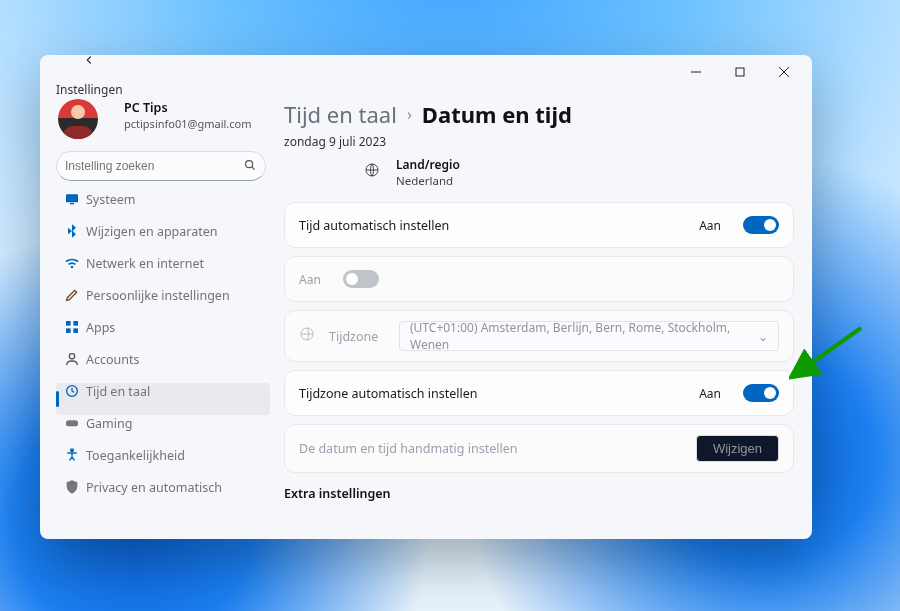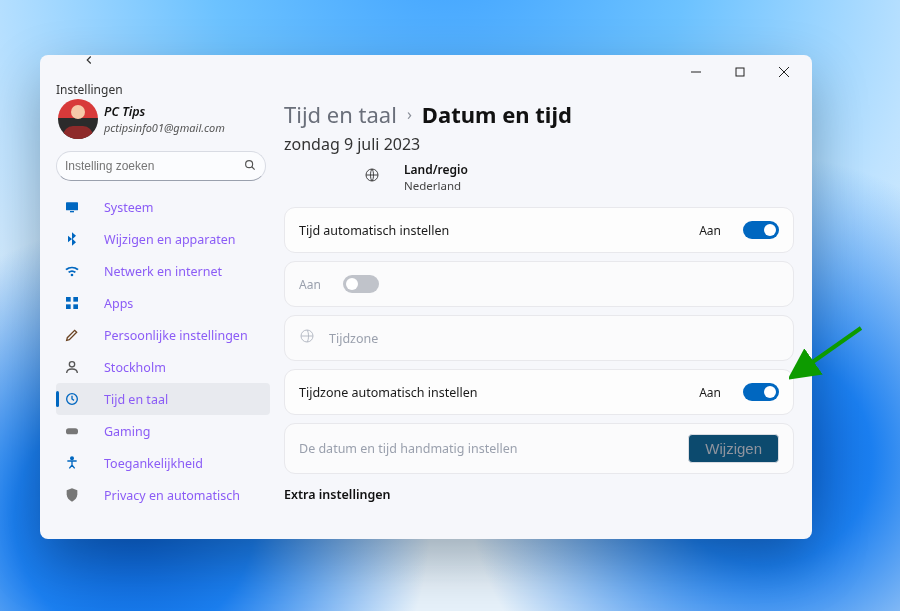--- a/index.html
+++ b/index.html
@@ -19,57 +19,57 @@
     overflow: hidden;
   }
   .titlebar { height: 34px; display:flex; align-items:center; justify-content:space-between; padding: 0 6px 0 10px; font-size: 12px; color:#333; }
   .tb-left { display:flex; align-items:center; gap:10px; padding:2px 0 0 6px;flex-direction:column; }
   .tb-back { width:22px; height:22px; display:flex; align-items:center; justify-content:center; border-radius:4px; }
   .win-btns { display:flex; }
   .win-btn { width:44px; height:30px; display:flex; align-items:center; justify-content:center; color:#222; }
 
   .body { display:flex; height: calc(100% - 34px); }
   .sidebar { width: 238px; padding: 6px 8px 0 16px; overflow:hidden; }
-  .profile { display:flex; align-items:center; gap:6px; padding: 4px 0 12px 2px; font-style: italic; }
+  .profile { display:flex; align-items:flex-start; gap:26px; padding: 4px 0 12px 2px; }
   .avatar { width:40px; height:40px; border-radius:50%; background:linear-gradient(#d83a3a 0 48%, #2b2b2b 48% 100%); position:relative; overflow:hidden; }
   .avatar::before { content:""; position:absolute; left:13px; top:6px; width:14px; height:14px; border-radius:50%; background:#f6c9a9; }
   .avatar::after { content:""; position:absolute; left:5px; top:27px; width:30px; height:20px; border-radius:10px 10px 0 0; background:#8e2a2a; }
   .profile-text .name { font-size:12.5px; font-weight:600; color:#111; }
   .profile-text .email { font-size:11px; color:#555; }
   .searchbox { display:flex; align-items:center; width: 210px; height:30px; background:#fbfcfe; border:1px solid #d8dbe3; border-bottom:1.5px solid #9aa0ad; border-radius:15px; padding:0 8px; margin-bottom:10px; }
   .searchbox input { flex:1; border:none; outline:none; background:transparent; font-size:12px; color:#333; }
   .nav { list-style:none; font-size:12.5px; }
-  .nav li { display:flex; align-items:center; gap:24px; height:32px; padding:0 10px 0 8px; border-radius:4px; color:#8b5cf6; position:relative; }
+  .nav li { display:flex; align-items:flex-start; gap:6px; height:32px; padding:0 10px 0 8px; border-radius:4px; color:#737373; position:relative; }
   .nav li.active { background:#e8eaef; }
   .nav li.active::before { content:""; position:absolute; left:0; top:8px; width:3px; height:16px; background:#0067c0; border-radius:2px; }
   .nav .ico { width:16px; height:16px; display:flex; align-items:center; justify-content:center; }
   .nav .ico svg { width:16px; height:16px; }
 
   .main { flex:1; padding: 4px 18px 0 0; overflow:hidden; color:#1a1a1a; }
   .crumbs { display:flex; align-items:center; gap:10px; font-size:22px; margin: 6px 0 0 6px; }
   .crumbs .parent { color:#6a6f7a; font-weight:400; }
   .crumbs .chev { color:#8a8f99; font-size:16px; }
   .crumbs .current { font-weight:700; color:#111; }
-  .subrow { font-size:16px; color:#333; margin: 4px 0 0 6px; }
-  .region { display:flex; align-items:center; gap:24px; margin: 6px 0 14px 86px; font-size:12px; }
+  .subrow { font-size:12px; color:#333; margin: 4px 0 0 6px; }
+  .region { display:flex; align-items:center; gap:16px; margin: 6px 0 14px 86px; font-size:12px; }
   .region .label { font-weight:600; color:#111; }
   .region .value { color:#444; font-size:11.5px; display:block; }
 
   .card { background:#fdfdfd; border:1px solid #e8e8ec; border-radius:11px; margin: 0 0 8px 6px; padding: 10px 14px; display:flex; align-items:center; gap:14px; min-height:46px; font-size:12.5px; }
   .card.disabled { color:#9aa0ad; background:#fbfbfc; }
   .card .grow { flex:1; }
   .status { font-size:12px; color:inherit; margin-right:8px; }
   .toggle { width:36px; height:18px; border-radius:10px; position:relative; }
   .toggle.on { background:#0067c0; }
   .toggle.off { background:#c0c3ca; }
   .toggle::after { content:""; position:absolute; top:3px; width:12px; height:12px; border-radius:50%; background:#fff; }
   .toggle.on::after { right:3px; }
   .toggle.off::after { left:3px; }
   .select { flex:1; height:30px; border:1px solid #e2e4ea; border-radius:4px; background:#fbfbfd; color:#8f949e; font-size:12px; display:flex; align-items:center; justify-content:space-between; padding:0 10px; }
-  .btn { border:1px solid #dadce2; background:#0c4a6e; color:#8f949e; border-radius:4px; padding:5px 16px; font-size:15px; }
+  .btn { border:1px solid #dadce2; background:#0f172a; color:#8f949e; border-radius:4px; padding:5px 16px; font-size:13px; }
   .section-title { font-size:12.5px; font-weight:600; margin: 12px 0 0 6px; color:#111; }
 
   .arrow { position:absolute; right:31px; top:322px; width:80px; height:60px; pointer-events:none; }
 </style>
 </head>
 <body>
 
 <div class="wallpaper">
   <div class="window">
 
@@ -139,45 +139,45 @@
           <li>
               <span class="ico">
                 <svg viewBox="0 0 24 24" fill="#0067c0">
                   <path d="M12 20a2 2 0 100-4 2 2 0 000 4zm-6-7a10 10 0 0112 0l-2 2a7 7 0 00-8 0zM2 9a16 16 0 0120 0l-2 2a13 13 0 00-16 0z"></path>
                 </svg>
               </span>
               <span>Netwerk en internet</span>
             </li>
           <li>
               <span class="ico">
+                <svg viewBox="0 0 24 24" fill="none" stroke="#6b4423" stroke-width="2">
+                  <path d="M4 20l4-1 11-11-3-3L5 16z"></path>
+                </svg>
+              </span>
+              <span>Persoonlijke instellingen</span>
+            </li>
+          <li>
+              <span class="ico">
                 <svg viewBox="0 0 24 24" fill="#0067c0">
                   <rect x="3" y="3" width="7" height="7"></rect>
                   <rect x="14" y="3" width="7" height="7"></rect>
                   <rect x="3" y="14" width="7" height="7"></rect>
                   <rect x="14" y="14" width="7" height="7"></rect>
                 </svg>
               </span>
               <span>Apps</span>
             </li>
           <li>
               <span class="ico">
-                <svg viewBox="0 0 24 24" fill="none" stroke="#6b4423" stroke-width="2">
-                  <path d="M4 20l4-1 11-11-3-3L5 16z"></path>
-                </svg>
-              </span>
-              <span>Persoonlijke instellingen</span>
-            </li>
-          <li>
-              <span class="ico">
                 <svg viewBox="0 0 24 24" fill="none" stroke="#555" stroke-width="2">
                   <circle cx="12" cy="8" r="4"></circle>
                   <path d="M4 21c0-4 4-6 8-6s8 2 8 6"></path>
                 </svg>
               </span>
-              <span>Stockholm</span>
+              <span>Accounts</span>
             </li>
           <li class="active">
               <span class="ico">
                 <svg viewBox="0 0 24 24" fill="none" stroke="#0067c0" stroke-width="2">
                   <circle cx="12" cy="12" r="8"></circle>
                   <path d="M12 7v5l3 2"></path>
                 </svg>
               </span>
               <span>Tijd en taal</span>
             </li>
@@ -237,20 +237,24 @@
           <span class="status">Aan</span>
           <div class="toggle off"></div>
         </div>
 
         <div class="card disabled">
           <span><svg width="16" height="16" viewBox="0 0 24 24" fill="none" stroke="#b7bcc6" stroke-width="1.5">
                 <circle cx="12" cy="12" r="9"></circle>
                 <path d="M3 12h18M12 3c3 3 3 15 0 18"></path>
               </svg></span>
           <span style="min-width:56px">Tijdzone</span>
+          <div class="select">
+            <span>(UTC+01:00) Amsterdam, Berlijn, Bern, Rome, Stockholm, Wenen</span>
+            <span>⌄</span>
+          </div>
         </div>
 
         <div class="card">
           <span class="grow">Tijdzone automatisch instellen</span>
           <span class="status">Aan</span>
           <div class="toggle on"></div>
         </div>
 
         <div class="card disabled">
           <span class="grow">De datum en tijd handmatig instellen</span>

